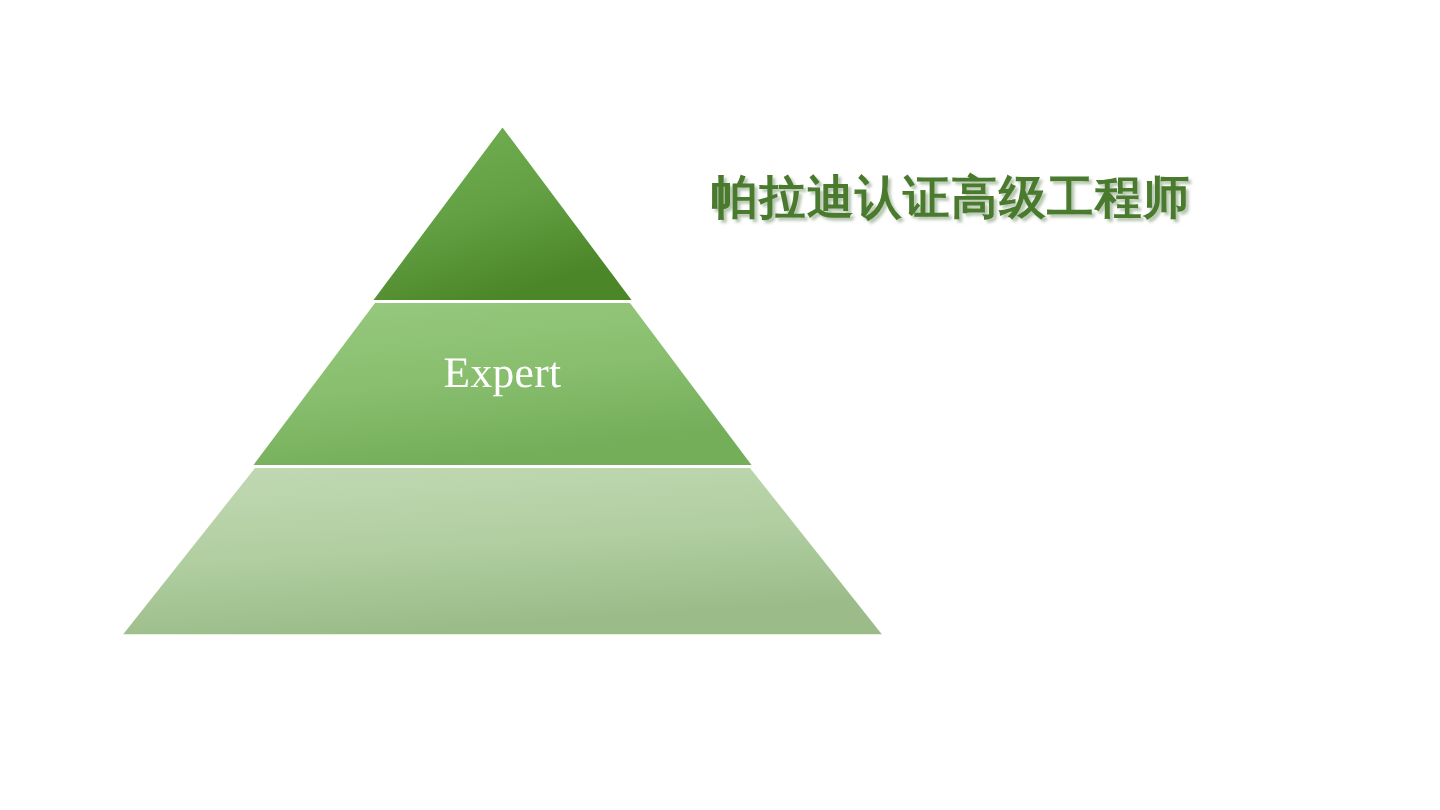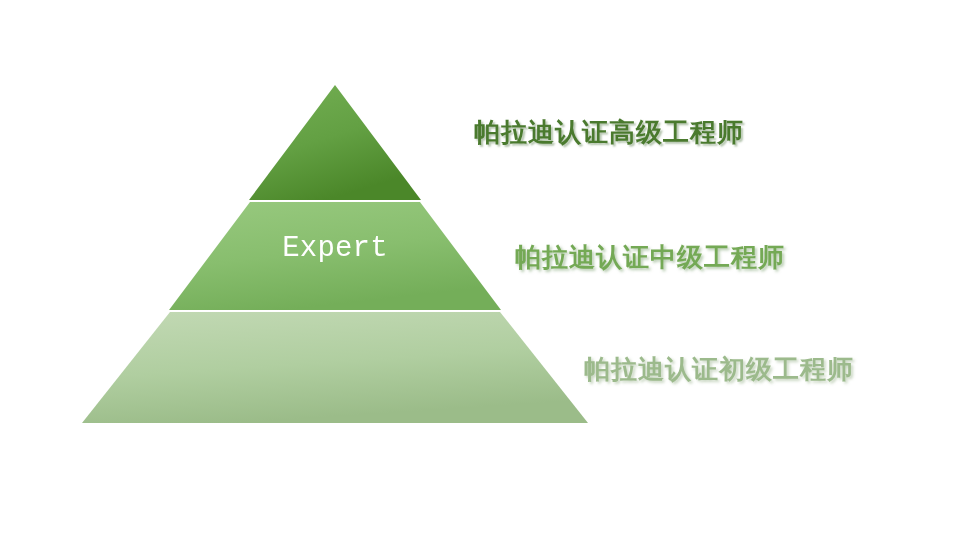--- a/index.html
+++ b/index.html
@@ -26,21 +26,21 @@
   }
   #pyramid svg {
     display: block;
     width: 506px;
     height: 338px;
   }
 
   .tier-label {
     position: absolute;
     color: #ffffff;
-    font-family: Liberation Mono, monospace;
+    font-family: Liberation Serif, serif;
     font-weight: 400;
     white-space: nowrap;
     text-align: center;
     letter-spacing: 0.2px;
     pointer-events: none;
   }
   
   #label-expert {
     left: 0px;
     top: 144px;
@@ -64,21 +64,21 @@
     font-size: 29px;
     line-height: 42px;
   }
 
   
   .cert-line {
     position: absolute;
     white-space: nowrap;
     font-family: "DejaVu Sans", "Liberation Sans", sans-serif;
     font-weight: 700;
-    font-size: 26px;
+    font-size: 31px;
     line-height: 44px;
     letter-spacing: 1px;
     padding-left: 23px;
   }
   #cert-expert {
     left: 451px;
     top: 110px;
     color: #4A7A2E;
     text-shadow: 2px 2px 2px rgba(120,150,110,0.55);
   }
@@ -128,17 +128,15 @@
     </svg>
 
     <div class="tier-label" id="label-expert">Expert</div>
 
 
     <div class="tier-label" id="label-engineer">Engineer</div>
   </div>
 
   <div class="cert-line" id="cert-expert">帕拉迪认证高级工程师</div>
 
-  <div class="cert-line" id="cert-professional">帕拉迪认证中级工程师</div>
 
-  <div class="cert-line" id="cert-engineer">帕拉迪认证初级工程师</div>
 
 </div>
 
 </body></html>

